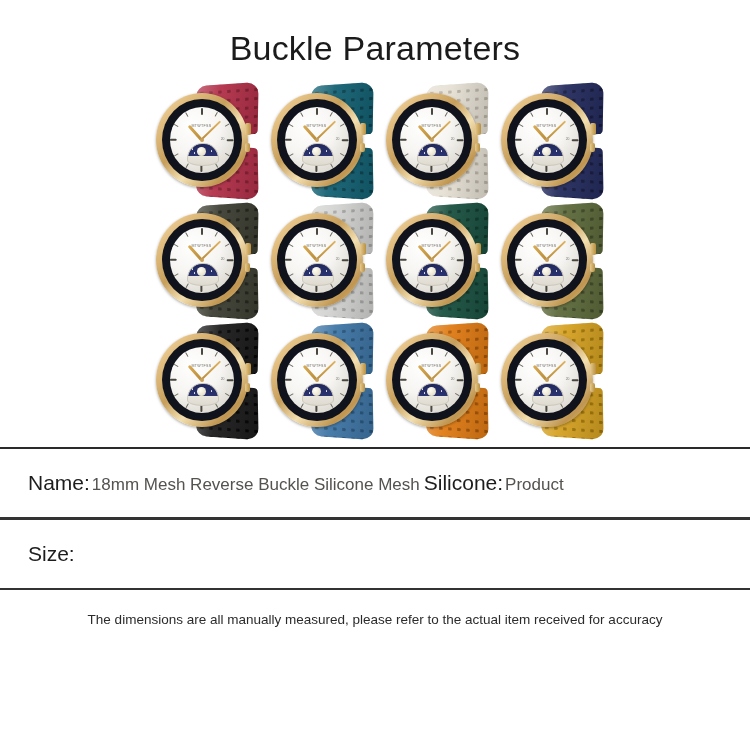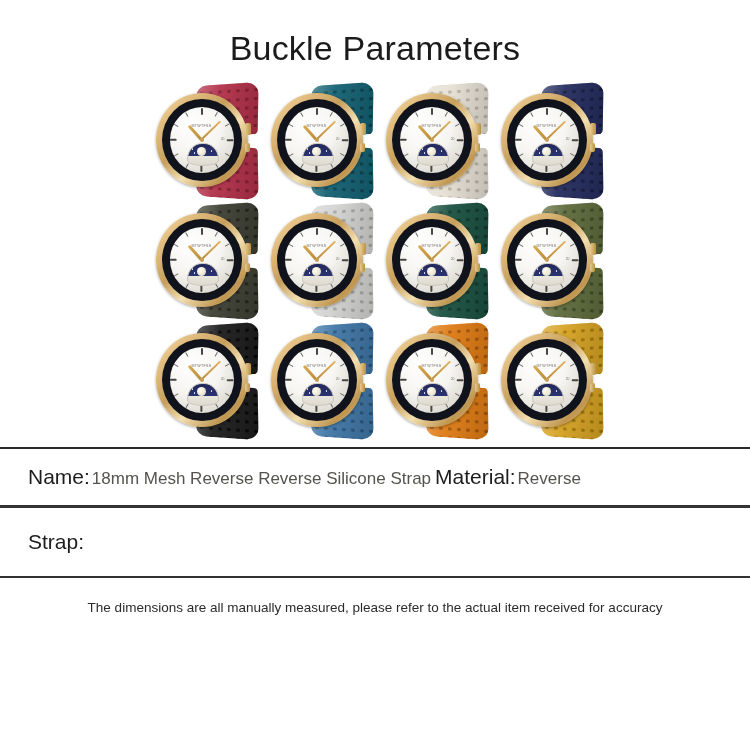--- a/index.html
+++ b/index.html
@@ -167,21 +167,21 @@
   .specs{margin-top:6px;}
   .rule{height:2px;background:#2a2a2a;width:100%;}
   .rule.thin{height:1.5px;background:#333;}
   .spec-row{
     position:relative;
     display:flex;
     align-items:center;
     padding:0 28px;
     box-sizing:border-box;
   }
-  .row-name{height:56px;}
+  .row-name{height:68px;}
   .row-weight{height:92px;align-items:flex-start;padding-top:16px;}
   .row-size{height:68px;align-items:center;}
   .cell{display:flex;align-items:baseline;white-space:nowrap;}
   .lbl{
     font-size:21px;color:#1d1d1d;font-weight:400;
   }
   .val{
     font-size:17px;color:#55534f;margin-left:2px;
   }
   .cell.material{margin-left:4px;}
@@ -1045,36 +1045,36 @@
       </div>
     </div>
 
   <div class="specs">
 
     <div class="rule"></div>
 
     <div class="spec-row row-name">
       <div class="cell">
         <span class="lbl">Name:</span>
-        <span class="val">18mm Mesh Reverse Reverse Silicone Strap</span>
+        <span class="val">18mm Mesh Reverse Buckle Silicone Mesh</span>
       </div>
       <div class="cell material">
-        <span class="lbl">Material:</span>
-        <span class="val">Reverse</span>
+        <span class="lbl">Silicone:</span>
+        <span class="val">Product</span>
       </div>
     </div>
 
     <div class="rule thin"></div>
 
 
     <div class="rule thin"></div>
 
     <div class="spec-row row-size">
       <div class="cell">
-        <span class="lbl">Strap:</span>
+        <span class="lbl">Size:</span>
       </div>
     </div>
 
     <div class="rule thin"></div>
   </div>
 
   <div class="footer">The dimensions are all manually measured, please refer to the actual item received for accuracy</div>
 
 </div>
 

